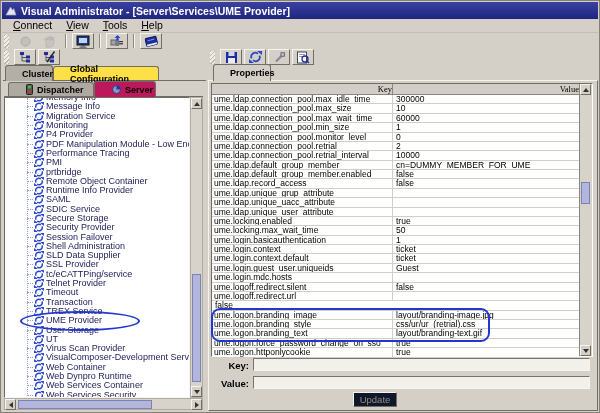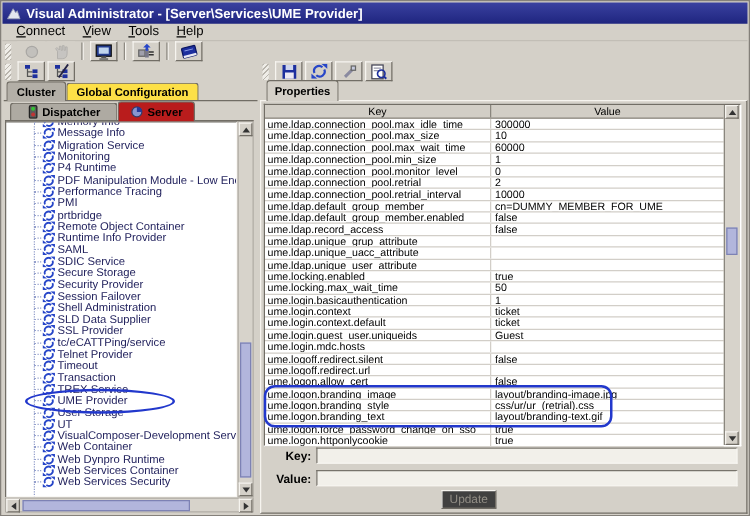--- a/index.html
+++ b/index.html
@@ -23,28 +23,28 @@
   .tbtn { width:22px; height:16px; background:#d4d0c8; border:1px solid; border-color:#f6f4ef #726e66 #726e66 #f6f4ef; display:flex; align-items:center; justify-content:center; padding:0; }
   .tbtn.disabled { border-color:#d4d0c8; }
   .tbtn.disabled .icon { opacity:.55; filter:grayscale(1); }
   .tsep { width:2px; height:14px; border-left:1px solid #8e8a82; border-right:1px solid #f6f4ef; margin:0 3px; }
   .icon { display:inline-flex; line-height:0; }
 
   .subbar-left  { left:1px; top:48px; height:16px; padding-left:2px; }
   .subbar-right { left:209px; top:48px; height:16px; }
 
   
-  .tab { position:absolute; border:1px solid #716d65; border-bottom:none; border-radius:3px 3px 0 0; font-size:9px; font-weight:bold; display:flex; align-items:center; justify-content:center; gap:3px; z-index:2; }
+  .tab { position:absolute; border:1px solid #716d65; border-bottom:none; border-radius:3px 3px 0 0; font-size:9px; font-weight:bold; display:flex; align-items:center; gap:3px; z-index:2;padding-left:16px; }
   .tab-line { position:absolute; background:#716d65; height:1px; z-index:1; }
 
   .tab-cluster { left:4px;  top:64px; width:48px;  height:16px; background:#b3afa7; }
   .tab-globalconf { left:52px; top:65px; width:106px; height:14px; background:#fde047; }
   .line1 { left:2px; top:79px; width:203px; }
   .tab-dispatcher { left:7px;  top:81px; width:86px; height:14px; background:#aeaaa2; }
-  .tab-server { left:93px; top:80px; width:62px; height:16px; background:#b91c1c; }
+  .tab-server { left:93px; top:80px; width:62px; height:16px; background:#be185d; }
   .line2 { left:3px; top:95px; width:199px; }
   .tab-properties { left:212px; top:63px; width:58px; height:17px; background:#d4d0c8; }
 
   
   .tree-viewport { position:absolute; left:3px; top:96px; width:186px; height:301px; background:#fff; border:1px solid; border-color:#716d65 #f8f6f2 #f8f6f2 #716d65; overflow:hidden; }
   .tree-list { position:absolute; left:0; top:-5px; right:0; }
   .tree-guide { position:absolute; left:22px; top:0; height:310px; border-left:1px dotted #94a0cc; }
   .tree-row { display:flex; align-items:center; height:9.3px; white-space:nowrap; overflow:hidden; }
   .stub { width:6px; margin-left:22px; border-top:1px dotted #94a0cc; flex:none; }
   .tree-row .icon { flex:none; margin-left:1px; }
@@ -63,34 +63,34 @@
   .tri.left  { border-top:3px solid transparent; border-bottom:3px solid transparent; border-right:4px solid #333; }
   .tri.right { border-top:3px solid transparent; border-bottom:3px solid transparent; border-left:4px solid #333; }
 
   .tree-vscroll { left:189px; top:96px; height:301px; }
   .tree-hscroll { left:3px; top:397px; width:199px; }
 
   
   .right-frame { position:absolute; left:207px; top:79px; width:390px; height:331px; background:#d4d0c8; border:1px solid; border-color:#f6f4ef #716d65 #716d65 #f6f4ef; }
   .table-wrap { position:absolute; left:210px; top:82px; width:382px; height:274px; background:#fff; border:1px solid; border-color:#716d65 #fff #fff #716d65; }
   .thead { display:flex; height:11px; background:#d2cec6; border-bottom:1px solid #8a867e; margin-right:13px; }
-  .th { font-size:8.5px; line-height:10px; text-align:center; color:#000; }
+  .th { font-size:8.5px; line-height:10px; text-align:right; color:#000;font-family:Liberation Serif, serif; }
   .th-key { width:181px; border-right:1px solid #8a867e; }
   .th-val { flex:1; }
   .tbody { margin-right:13px; }
   .trow { display:flex; height:9.39px; border-bottom:1px solid #d2cec8; overflow:hidden; }
   .tc-key { width:181px; border-right:1px solid #d2cec8; padding-left:2px; font-size:8.5px; line-height:8.6px; white-space:nowrap; overflow:hidden; }
   .tc-val { flex:1; padding-left:3px; font-size:8.5px; line-height:8.6px; white-space:nowrap; overflow:hidden; }
   .table-vscroll { right:0; top:0; height:100%; border:none; border-left:1px solid #8a867e; }
   .table-box { position:absolute; left:-1px; width:279px; border:2.5px solid var(--ann); border-radius:9px; pointer-events:none; z-index:5; }
 
   
   .form-label { position:absolute; font-size:9.5px; font-weight:bold; color:#000; text-align:right; width:38px; }
   .form-input { position:absolute; left:252px; width:337px; height:13px; background:#f2f0ea; border:1px solid; border-color:#77736b #f6f4ef #f6f4ef #77736b; font-size:9px; padding:0 2px; }
-  .update-btn { position:absolute; left:352px; top:391px; width:44px; height:15px; background:#404040; border:1px solid; border-color:#f6f4ef #716d65 #716d65 #f6f4ef; font-size:9.5px; color:#928e86; }
+  .update-btn { position:absolute; left:352px; top:391px; width:44px; height:15px; background:#0f172a; border:1px solid; border-color:#f6f4ef #716d65 #716d65 #f6f4ef; font-size:9.5px; color:#928e86; }
 </style>
 </head>
 <body>
 
 <div class="window">
 
   <div class="titlebar">
     <span class="icon">
       <svg width="12" height="11">
           <path d="M1 10 L5.5 2 L7.6 5.2 L8.8 3.6 L11 10 Z" fill="#e3e6ef" stroke="#9aa0b8" stroke-width="0.7"></path>
@@ -308,21 +308,21 @@
         <div class="tree-row">
           <span class="stub"></span>
           <span class="icon">
             <svg width="10" height="9" viewBox="0 0 11 10">
               <path d="M2.2 6.2 A3.4 3.4 0 0 1 7.6 2.3" fill="none" stroke="#2746c8" stroke-width="1.6"></path>
               <path d="M8.8 3.8 A3.4 3.4 0 0 1 3.4 7.7" fill="none" stroke="#2746c8" stroke-width="1.6"></path>
               <path d="M6.8 0 h4.2 v3.4 Z" fill="#2746c8"></path>
               <path d="M4.2 10 H0 V6.6 Z" fill="#2746c8"></path>
             </svg>
           </span>
-          <span class="tlabel">P4 Runtime</span>
+          <span class="tlabel">P4 Provider</span>
         </div>
         <div class="tree-row">
           <span class="stub"></span>
           <span class="icon">
             <svg width="10" height="9" viewBox="0 0 11 10">
               <path d="M2.2 6.2 A3.4 3.4 0 0 1 7.6 2.3" fill="none" stroke="#2746c8" stroke-width="1.6"></path>
               <path d="M8.8 3.8 A3.4 3.4 0 0 1 3.4 7.7" fill="none" stroke="#2746c8" stroke-width="1.6"></path>
               <path d="M6.8 0 h4.2 v3.4 Z" fill="#2746c8"></path>
               <path d="M4.2 10 H0 V6.6 Z" fill="#2746c8"></path>
             </svg>
@@ -573,20 +573,32 @@
           <span class="stub"></span>
           <span class="icon">
             <svg width="10" height="9" viewBox="0 0 11 10">
               <path d="M2.2 6.2 A3.4 3.4 0 0 1 7.6 2.3" fill="none" stroke="#2746c8" stroke-width="1.6"></path>
               <path d="M8.8 3.8 A3.4 3.4 0 0 1 3.4 7.7" fill="none" stroke="#2746c8" stroke-width="1.6"></path>
               <path d="M6.8 0 h4.2 v3.4 Z" fill="#2746c8"></path>
               <path d="M4.2 10 H0 V6.6 Z" fill="#2746c8"></path>
             </svg>
           </span>
           <span class="tlabel">UT</span>
+        </div>
+        <div class="tree-row">
+          <span class="stub"></span>
+          <span class="icon">
+            <svg width="10" height="9" viewBox="0 0 11 10">
+              <path d="M2.2 6.2 A3.4 3.4 0 0 1 7.6 2.3" fill="none" stroke="#2746c8" stroke-width="1.6"></path>
+              <path d="M8.8 3.8 A3.4 3.4 0 0 1 3.4 7.7" fill="none" stroke="#2746c8" stroke-width="1.6"></path>
+              <path d="M6.8 0 h4.2 v3.4 Z" fill="#2746c8"></path>
+              <path d="M4.2 10 H0 V6.6 Z" fill="#2746c8"></path>
+            </svg>
+          </span>
+          <span class="tlabel">Virus Scan Provider</span>
         </div>
         <div class="tree-row">
           <span class="stub"></span>
           <span class="icon">
             <svg width="10" height="9" viewBox="0 0 11 10">
               <path d="M2.2 6.2 A3.4 3.4 0 0 1 7.6 2.3" fill="none" stroke="#2746c8" stroke-width="1.6"></path>
               <path d="M8.8 3.8 A3.4 3.4 0 0 1 3.4 7.7" fill="none" stroke="#2746c8" stroke-width="1.6"></path>
               <path d="M6.8 0 h4.2 v3.4 Z" fill="#2746c8"></path>
               <path d="M4.2 10 H0 V6.6 Z" fill="#2746c8"></path>
             </svg>
@@ -757,21 +769,20 @@
         </div>
         <div class="trow">
           <span class="tc-key">ume.logoff.redirect.silent</span>
           <span class="tc-val">false</span>
         </div>
         <div class="trow">
           <span class="tc-key">ume.logoff.redirect.url</span>
           <span class="tc-val"></span>
         </div>
         <div class="trow">
-          <span class="tc-key">ume.logon.allow_cert</span>
           <span class="tc-val">false</span>
         </div>
         <div class="trow">
           <span class="tc-key">ume.logon.branding_image</span>
           <span class="tc-val">layout/branding-image.jpg</span>
         </div>
         <div class="trow">
           <span class="tc-key">ume.logon.branding_style</span>
           <span class="tc-val">css/ur/ur_(retrial).css</span>
         </div>

